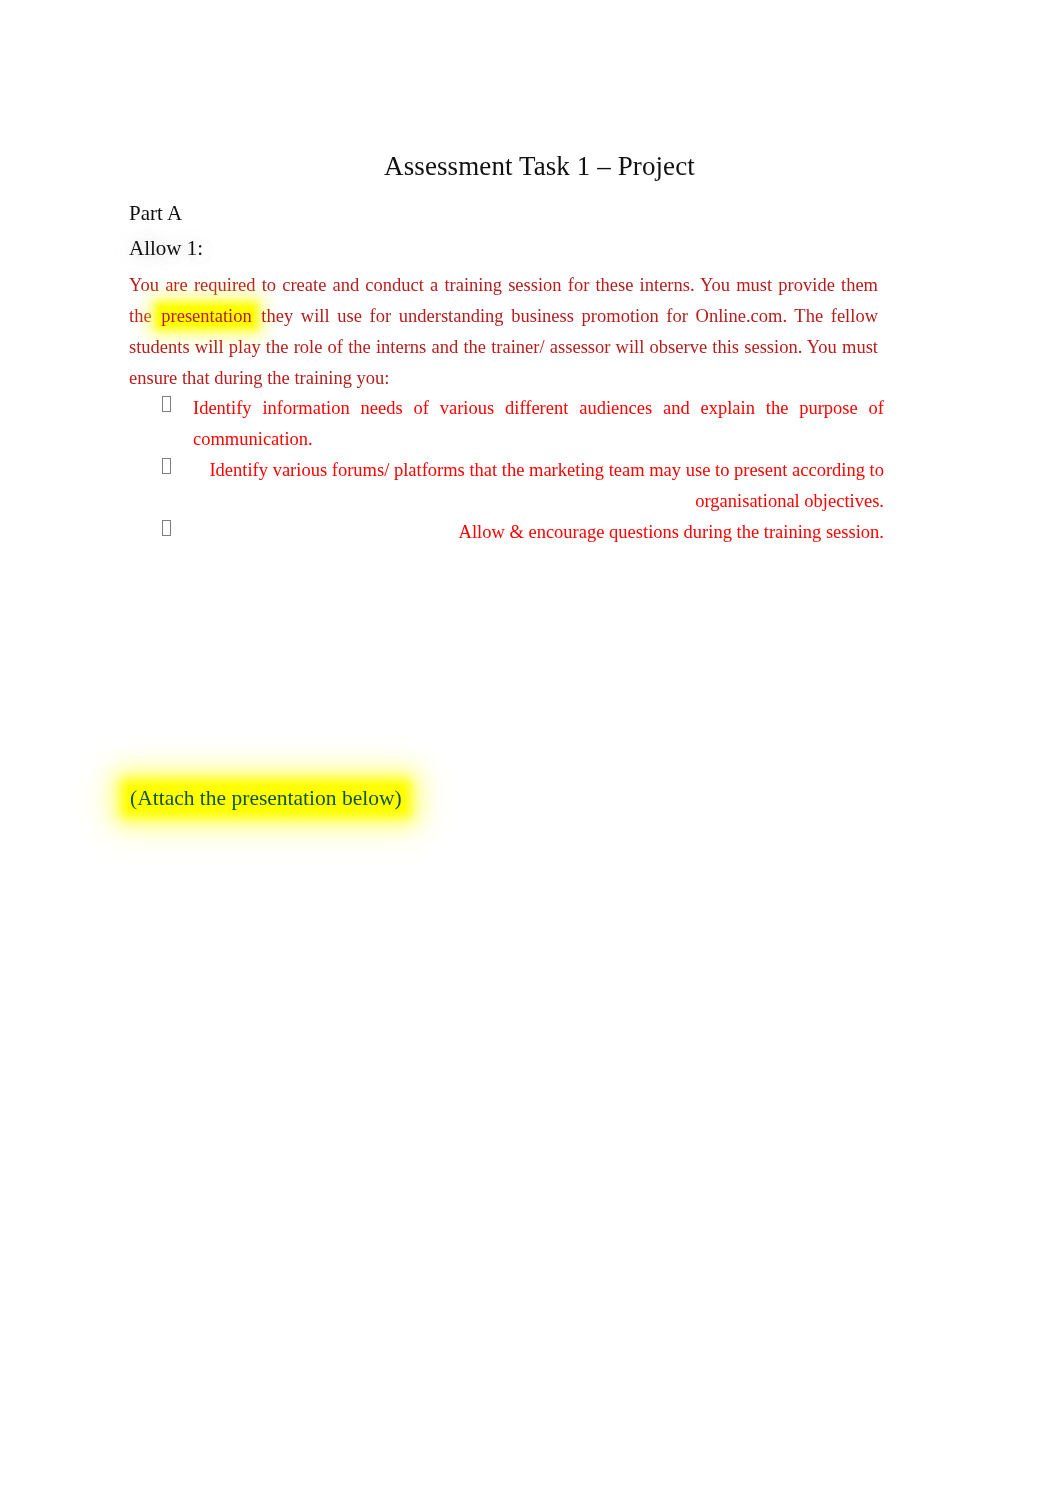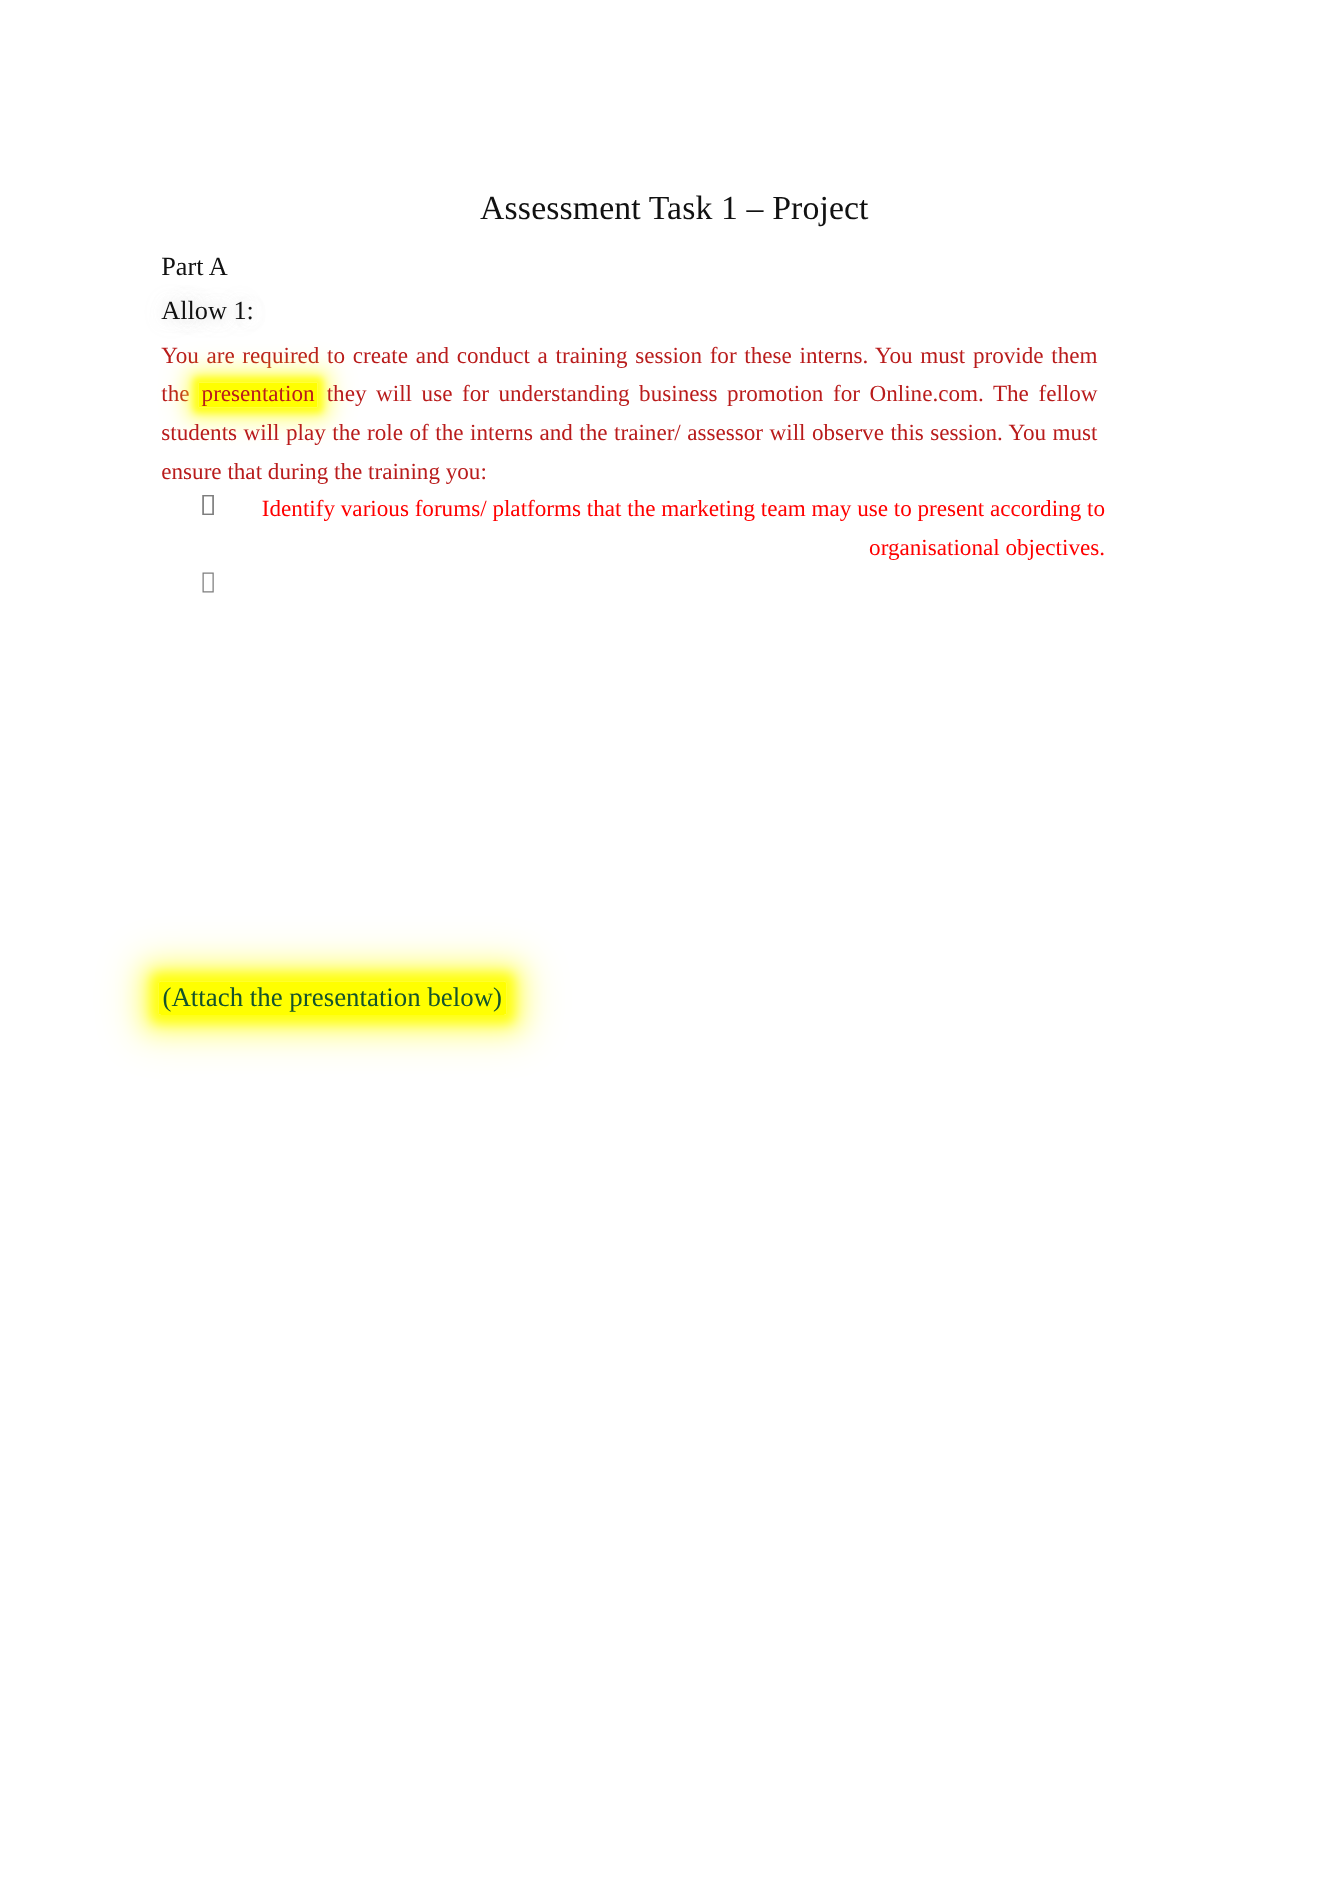--- a/index.html
+++ b/index.html
@@ -145,28 +145,33 @@
 
   </div>
 
   <div class="bullets">
 
     <div class="bullet-row">
       <span class="bullet-marker"></span>
     </div>
 
 
+    <div class="bullet-row">
+      <span class="bullet-marker"></span>
+      <span>Identify information needs of various different audiences and explain the purpose of communication.</span>
+    </div>
 
     <div class="bullet-row no-justify">
       <span class="bullet-marker"></span>
       <span>Identify various forums/ platforms that the marketing team may use to present according to organisational objectives.</span>
     </div>
 
 
     <div class="bullet-row no-justify">
       <span class="bullet-marker"></span>
+      <span>Allow &amp; encourage questions during the training session.</span>
     </div>
 
   </div>
 
   <div class="attach-line"><span class="hl-big">(Attach the presentation below)</span></div>
 
 </div>
 
 </body></html>

